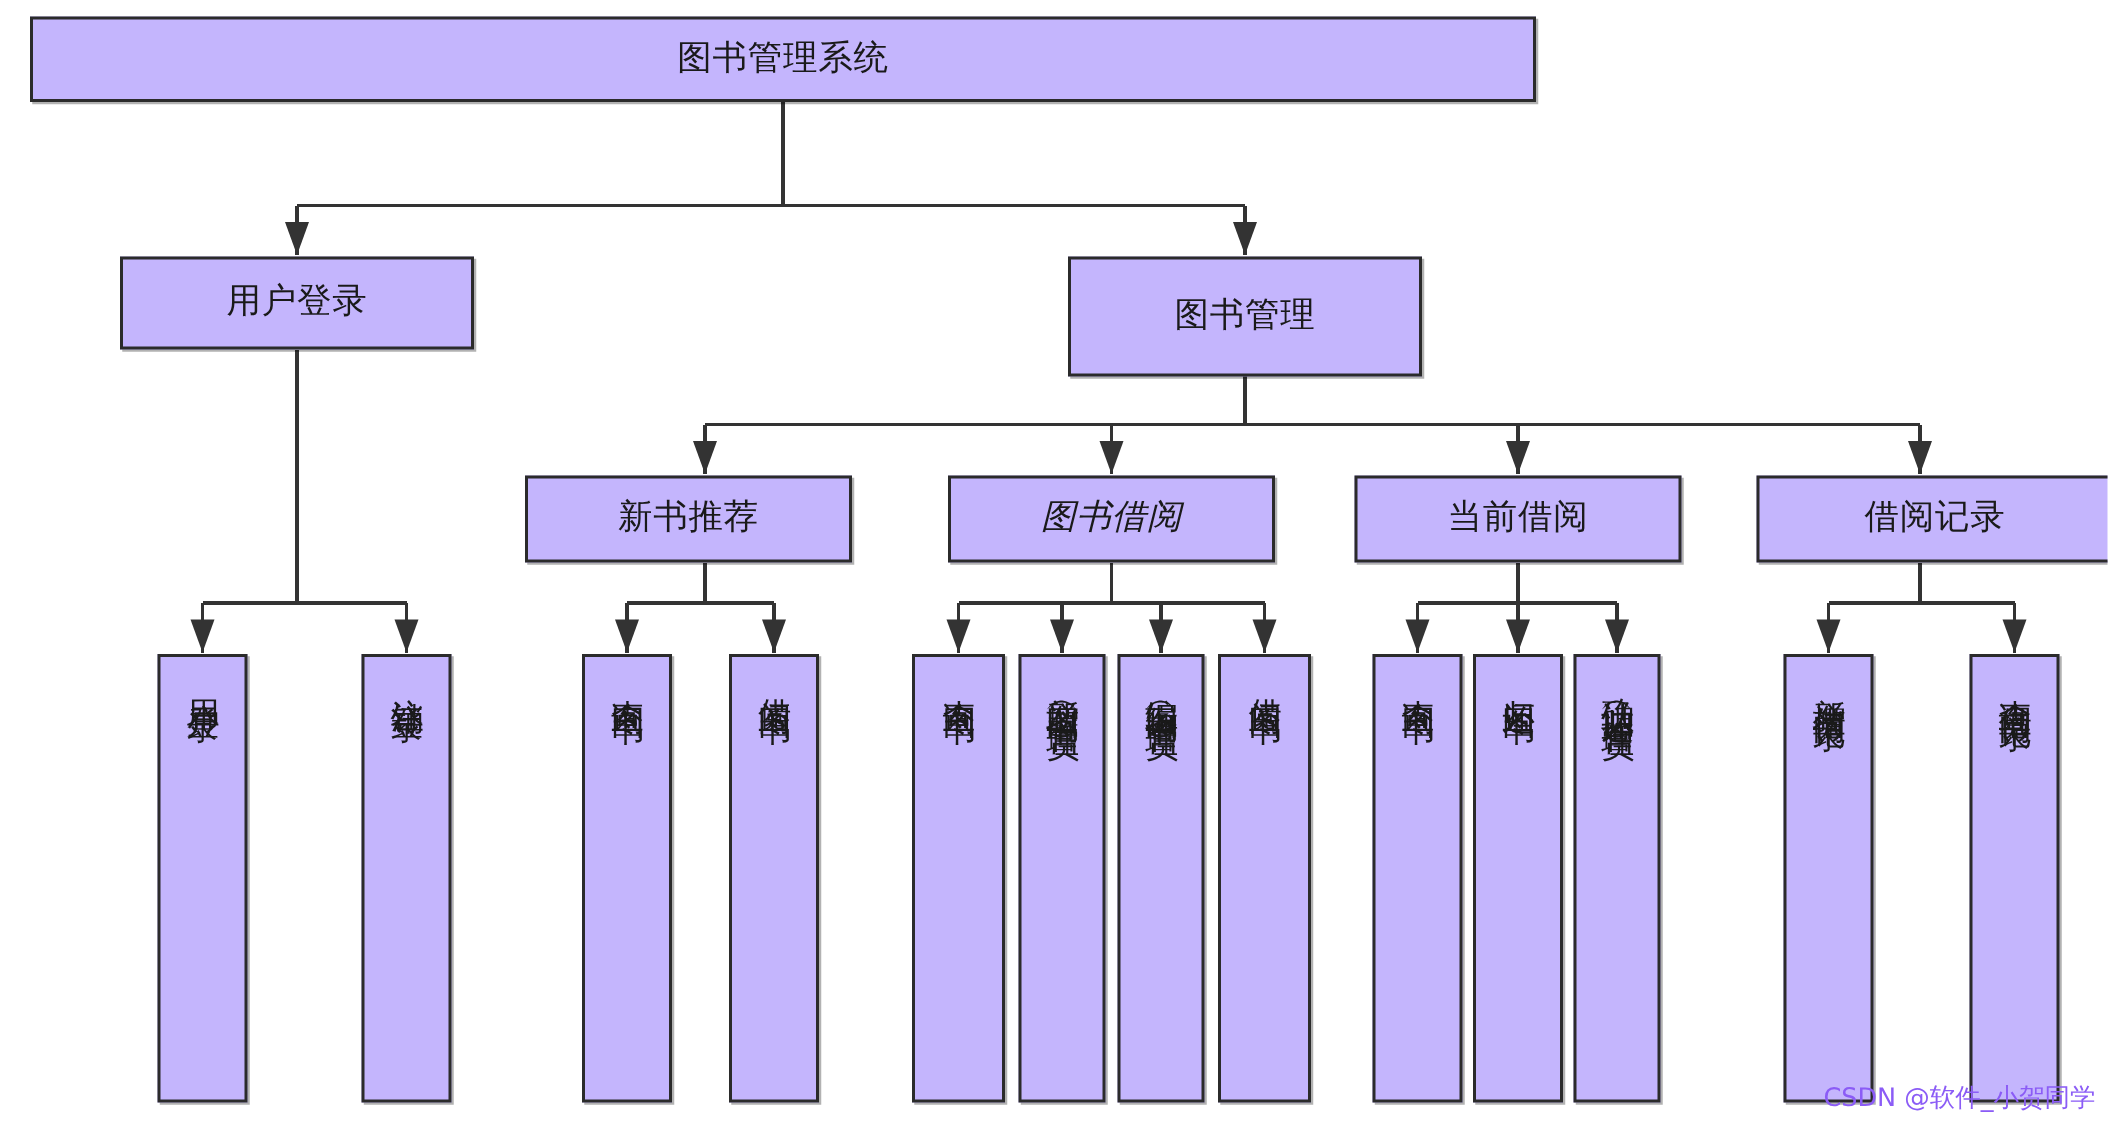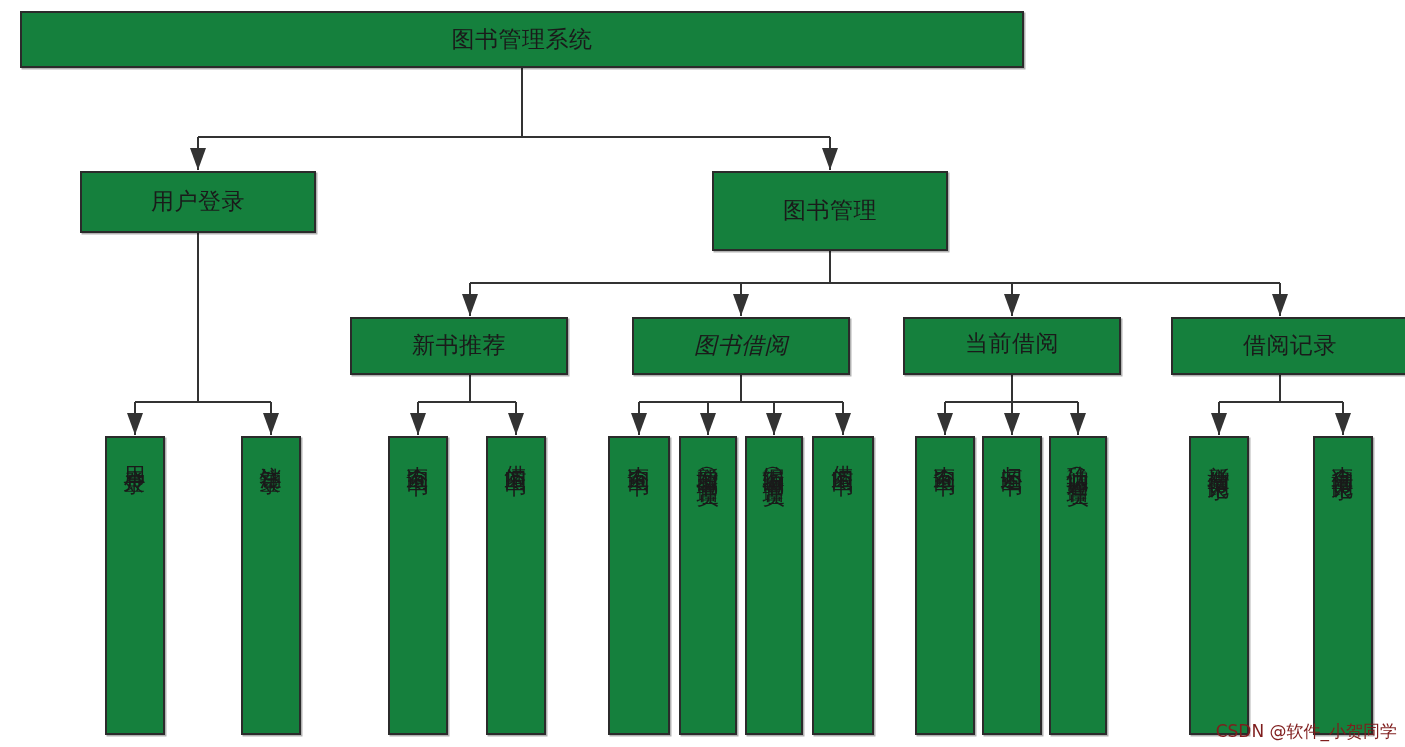--- a/index.html
+++ b/index.html
@@ -15,21 +15,21 @@
     width:1405px;height:747px;
   }
   #edges{
     position:absolute;left:0;top:0;
     width:1405px;height:747px;
     pointer-events:none;
   }
   .node{
     position:absolute;
     box-sizing:border-box;
-    background:#15803d;
+    background:#c4b5fd;
     border:2px solid #2b2b2b;
     box-shadow:1.5px 1.5px 0 rgba(0,0,0,0.30);
     display:flex;
     align-items:center;
     justify-content:center;
     color:#1a1a1a;
     z-index:2;
   }
   .node .lbl{
     display:block;
@@ -53,21 +53,21 @@
     writing-mode:vertical-rl;
     text-orientation:upright;
     font-size:22px;
     line-height:1.05;
     letter-spacing:3px;
   }
   #watermark{
     position:absolute;
     right:8px;bottom:4px;
     font-size:17px;
-    color:#7f1d1d;
+    color:#8b5cf6;
     z-index:5;
     white-space:nowrap;
     font-family:"DejaVu Sans","Liberation Sans",sans-serif;
   }
 </style>
 </head>
 <body>
 
 <div id="diagram">
   <svg id="edges" viewBox="0 0 1405 747" width="1405" height="747" xmlns="http://www.w3.org/2000/svg">
@@ -133,21 +133,21 @@
       </div>
       <div class="node h" style="left: 712px; top: 171px; width: 236px; height: 80px;">
         <span class="lbl">图书管理</span>
       </div>
       <div class="node h" style="left: 350px; top: 317px; width: 218px; height: 58px;">
         <span class="lbl">新书推荐</span>
       </div>
       <div class="node h" style="left: 632px; top: 317px; width: 218px; height: 58px; font-style: italic;">
         <span class="lbl">图书借阅</span>
       </div>
-      <div class="node h" style="left: 903px; top: 317px; width: 218px; height: 58px; font-family: Liberation Mono, monospace;">
+      <div class="node h" style="left: 903px; top: 317px; width: 218px; height: 58px;">
         <span class="lbl">当前借阅</span>
       </div>
       <div class="node h" style="left: 1171px; top: 317px; width: 238px; height: 58px;">
         <span class="lbl">借阅记录</span>
       </div>
       <div class="node v" style="left: 105px; top: 436px; width: 60px; height: 299px;">
         <span class="lbl">用户登录</span>
       </div>
       <div class="node v" style="left: 241px; top: 436px; width: 60px; height: 299px;">
         <span class="lbl">注销登录</span>

